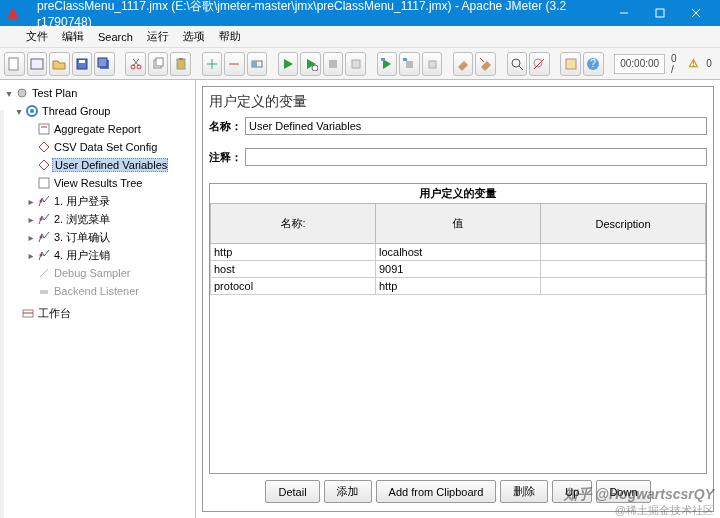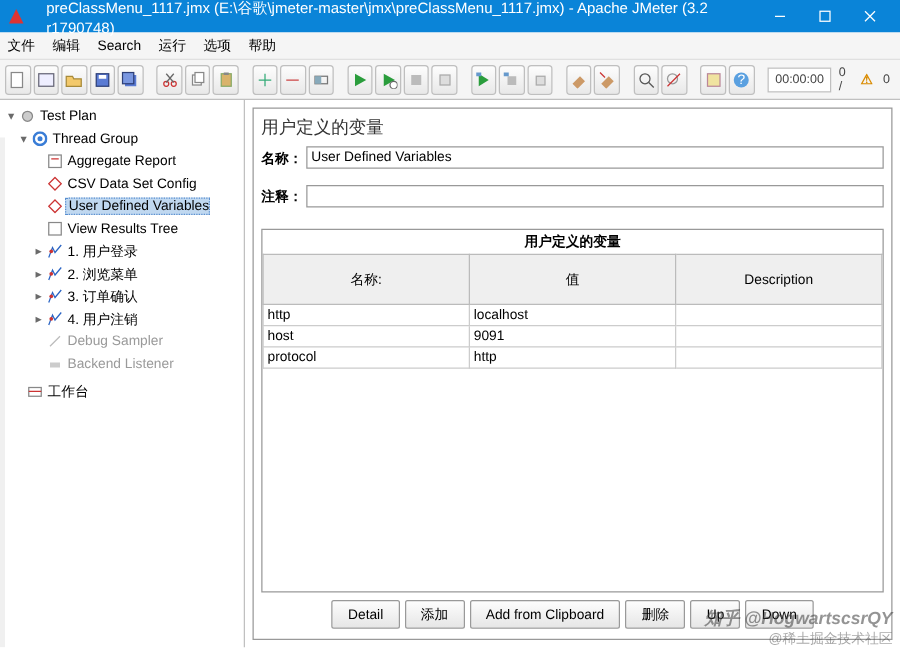--- a/index.html
+++ b/index.html
@@ -3,21 +3,21 @@
 <meta charset="utf-8">
 <style>
 * { box-sizing: border-box; margin: 0; padding: 0; font-family: "Microsoft YaHei", Arial, sans-serif; font-size: 11px; }
 body { width: 720px; height: 518px; background: #fff; overflow: hidden; }
 .titlebar { height: 26px; background: #0a84d8; color: #fff; display: flex; align-items: center; padding: 0 6px; }
 .titlebar .icon { width: 14px; height: 14px; margin-right: 6px; display:flex; align-items:center; justify-content:center;}
 .titlebar .title { flex: 1; font-size: 12px; margin-left: 11px; }
 .winbtns { display: flex; gap: 0; }
 .winbtn { width: 36px; height: 26px; display: flex; align-items: center; justify-content: center; color: #fff; }
 .winbtn svg { width: 10px; height: 10px; }
-.menubar { height: 22px; background: #f5f5f5; display: flex; align-items: center; padding: 0 0; gap: 2px; border-bottom: 1px solid #e0e0e0;}
+.menubar { height: 22px; background: #f5f5f5; display: flex; align-items: center; padding: 0 20px; gap: 2px; border-bottom: 1px solid #e0e0e0;}
 .menuitem { padding: 2px 6px; cursor: default; }
 .toolbar { height: 32px; background: #f5f5f5; border-bottom: 1px solid #c0c0c0; display: flex; align-items: center; padding: 0 4px; gap: 2px; }
 .tbtn { width: 24px; height: 24px; border: 1px solid #bfbfbf; border-radius: 3px; background: linear-gradient(#fdfdfd,#e8e8e8); display: flex; align-items: center; justify-content: center; }
 .tsep { width: 8px; }
 .timer { width: 60px; height: 20px; border: 1px solid #bfbfbf; background: #fff; font-size: 10px; display:flex; align-items:center; justify-content:center; color:#444;}
 .tstat { font-size: 10px; color:#444; padding:0 4px;}
 .warn { color:#d98b00; font-weight:bold; padding:0 2px;}
 .body { display: flex; height: 438px; }
 .tree { width: 196px; border-right: 1px solid #c0c0c0; background:#fff; padding: 4px 0; overflow:hidden; position:relative;}
 .treeline { display:flex; align-items:center; height: 18px; padding-left: 4px; white-space:nowrap;}

